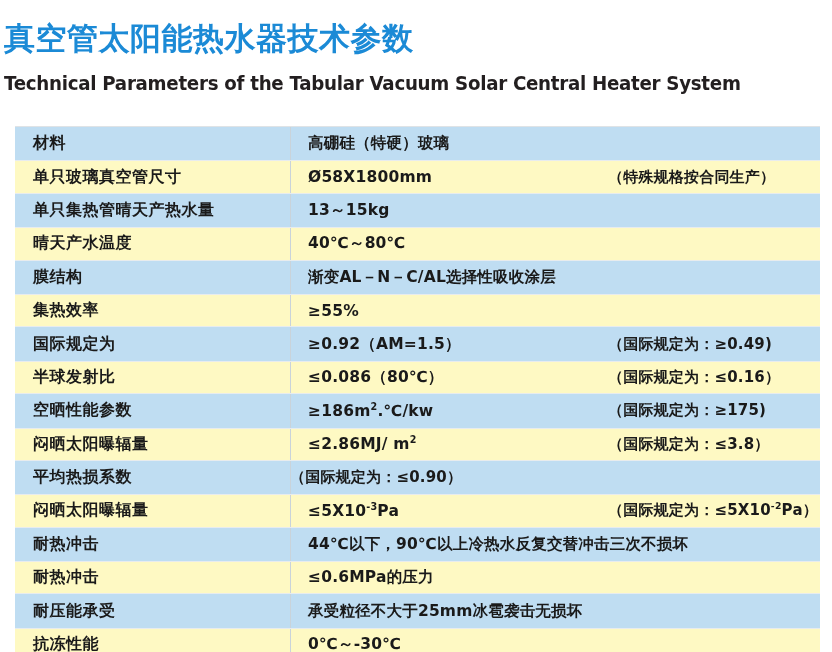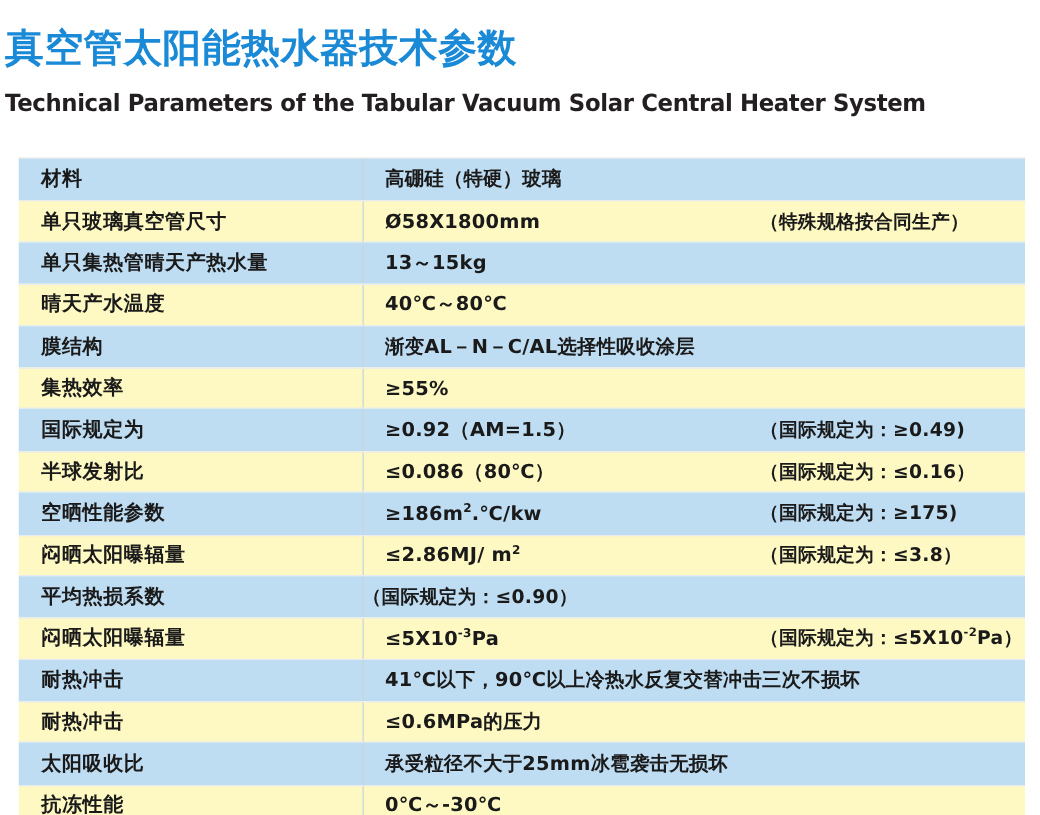--- a/index.html
+++ b/index.html
@@ -160,29 +160,29 @@
       </div>
       <div class="row plain">
         <div class="col-label">闷晒太阳曝辐量</div>
         <div class="divider"></div>
         <div class="col-value">≤5X10<sup>-3</sup>Pa</div>
         <div class="col-note">（国际规定为：≤5X10<sup>-2</sup>Pa）</div>
       </div>
       <div class="row band">
         <div class="col-label">耐热冲击</div>
         <div class="divider"></div>
-        <div class="col-value wide">41℃以下，90℃以上冷热水反复交替冲击三次不损坏</div>
+        <div class="col-value wide">44℃以下，90℃以上冷热水反复交替冲击三次不损坏</div>
       </div>
       <div class="row plain">
         <div class="col-label">耐热冲击</div>
         <div class="divider"></div>
         <div class="col-value wide">≤0.6MPa的压力</div>
       </div>
       <div class="row band">
-        <div class="col-label">太阳吸收比</div>
+        <div class="col-label">耐压能承受</div>
         <div class="divider"></div>
         <div class="col-value wide">承受粒径不大于25mm冰雹袭击无损坏</div>
       </div>
       <div class="row plain">
         <div class="col-label">抗冻性能</div>
         <div class="divider"></div>
         <div class="col-value wide">0℃～-30℃</div>
       </div>
     </div>
 

